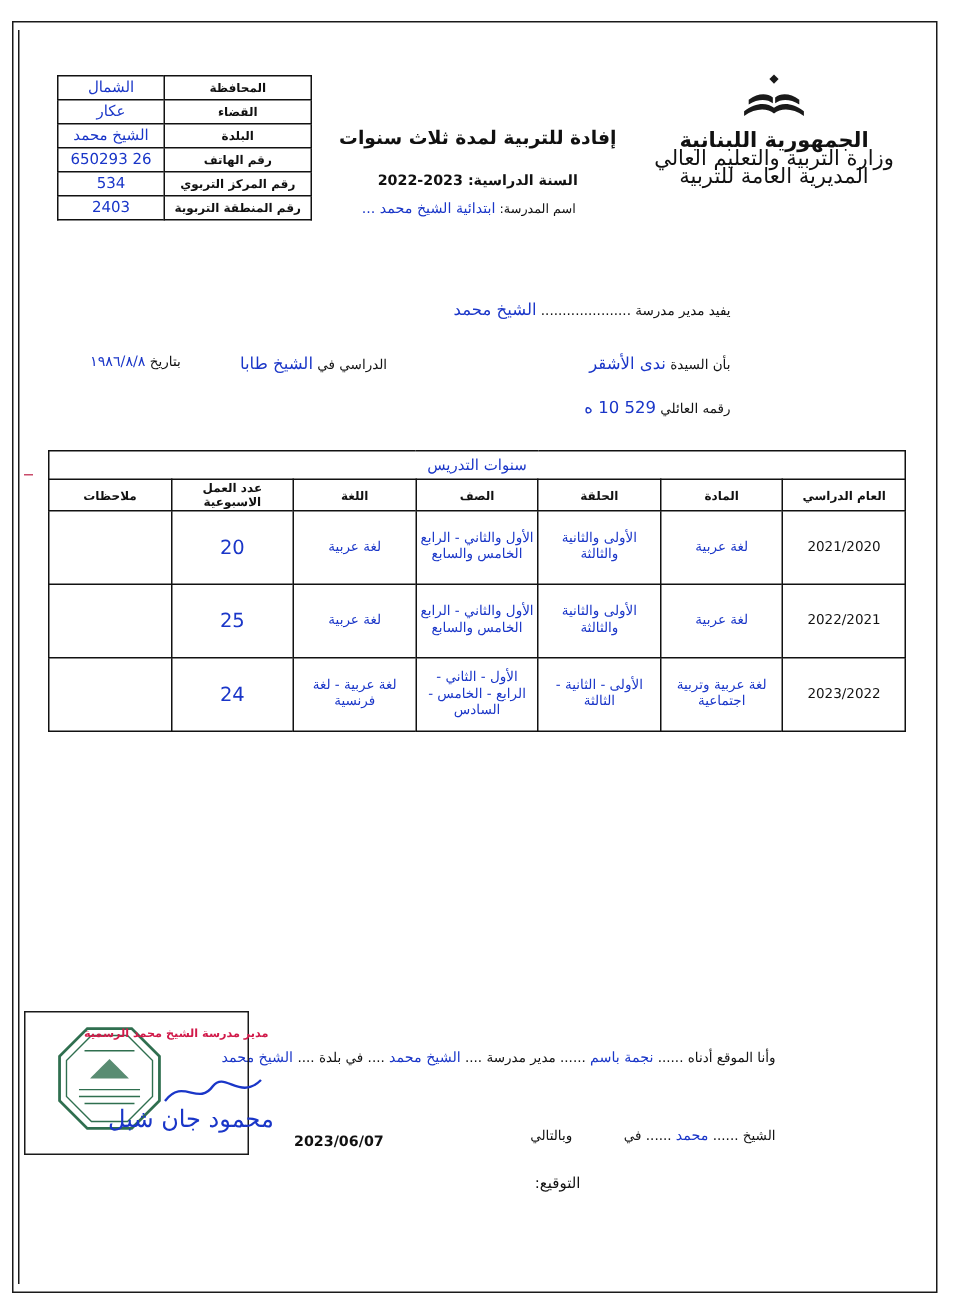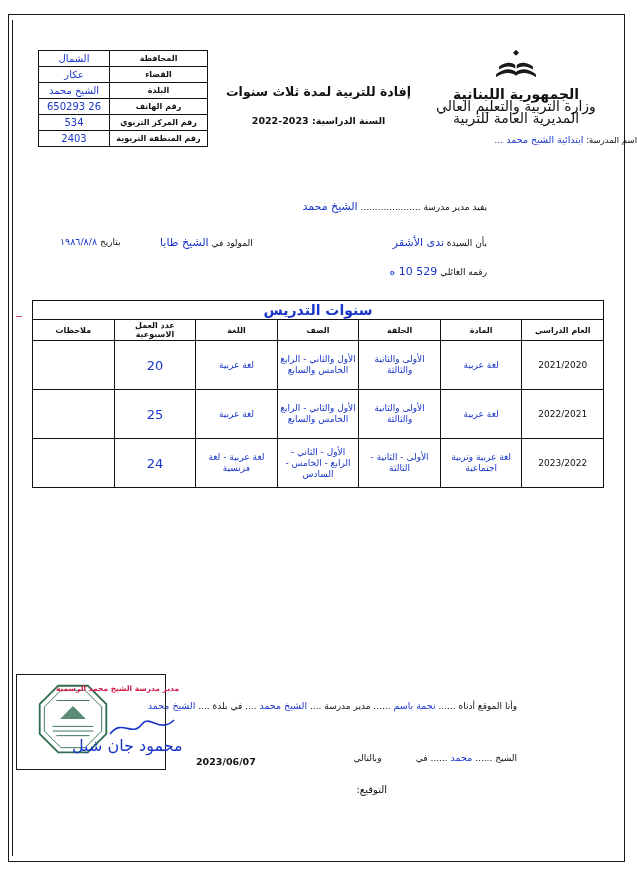--- a/index.html
+++ b/index.html
@@ -77,21 +77,22 @@
     right: 0;
     text-align: center;
     font-size: 9.5px;
     font-weight: bold;
     direction: rtl;
   }
   .school-name-line {
     position: absolute;
     top: 134px;
     left: 0;
-    right: 0;
+    right: 12px;
+    text-align: center;
     font-size: 8.5px;
     direction: rtl;
   }
   .hand {
     font-family: "DejaVu Sans", "Liberation Sans", sans-serif;
     color: #1a36c8;
     font-size: 11px;
   }
   .hand.sm { font-size: 9.5px; }
   .dots { letter-spacing: 1px; }
@@ -142,22 +143,22 @@
   }
   .main-table th, .main-table td {
     border: 1px solid #111;
     text-align: center;
     vertical-align: middle;
     font-size: 8px;
     padding: 1px 2px;
   }
   .main-table .caption-row td {
     height: 16px;
-    font-size: 14px;
-    font-weight: bold;
+    font-size: 10px;
+    font-weight: normal;
   }
   .main-table tbody td {
     height: 46px;
     color: #1a36c8;
     font-size: 9px;
     line-height: 11px;
   }
   .main-table tbody td.year {
     color: #111;
     font-weight: normal;
@@ -311,21 +312,21 @@
     <span class="dots">.....................</span>
     <span class="hand">الشيخ محمد</span>
   </div>
 
   <div class="stmt stmt-2">
     <span>بأن السيدة</span>
     <span class="hand">ندى الأشقر</span>
   </div>
 
   <div class="stmt stmt-left-1">
-    <span>المولود في</span>
+    <span>الدراسي في</span>
     <span class="hand">الشيخ طابا</span>
   </div>
 
   <div class="stmt stmt-date">
     <span>بتاريخ</span>
     <span class="hand sm">١٩٨٦/٨/٨</span>
   </div>
 
   <div class="stmt stmt-3">
     <span>رقمه العائلي</span>

